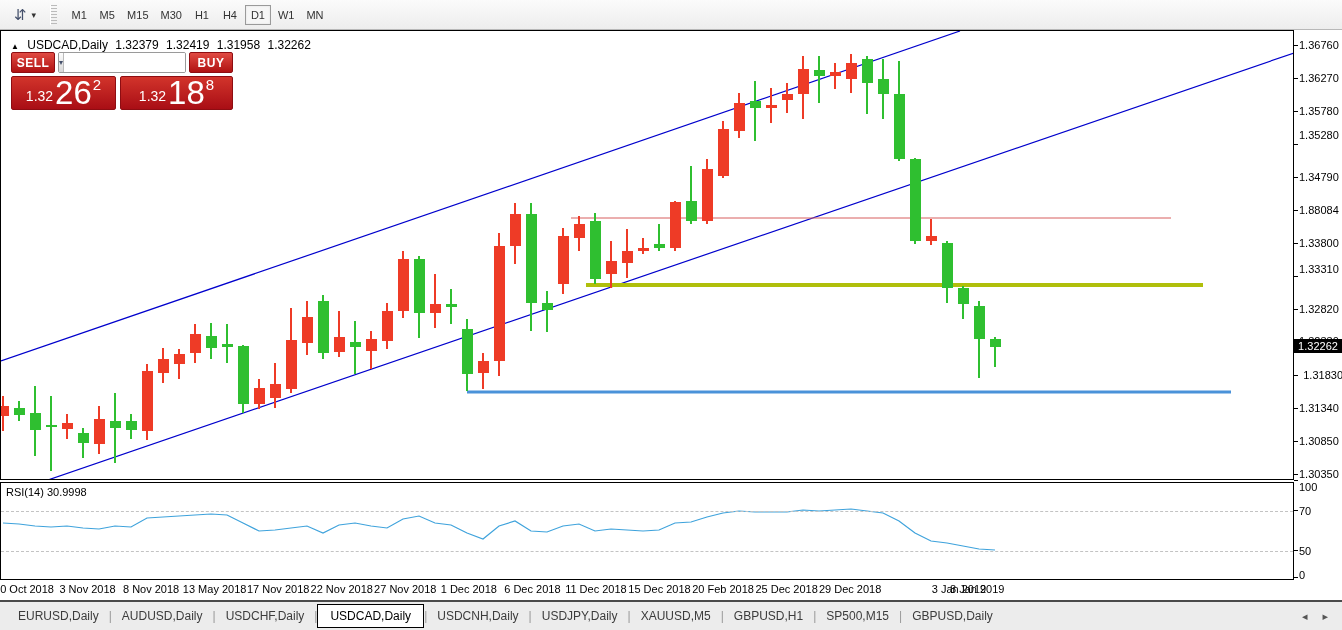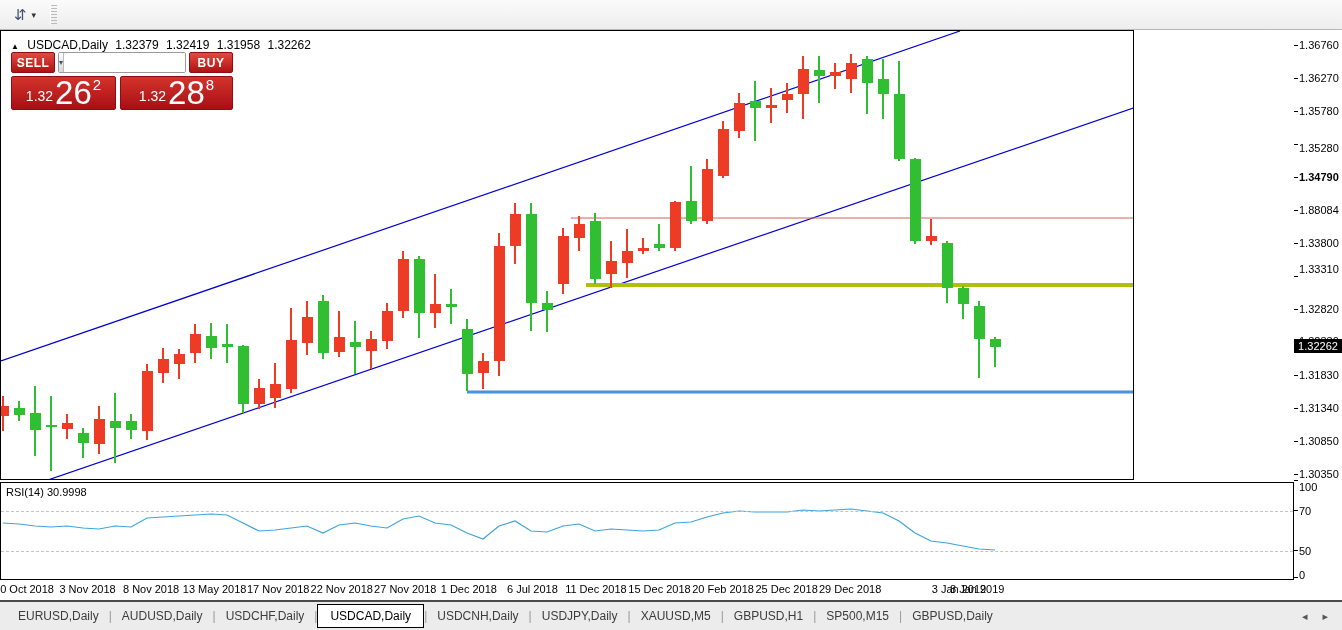--- a/index.html
+++ b/index.html
@@ -22,21 +22,21 @@
     background:repeating-linear-gradient(#bbb 0 1px, transparent 1px 3px);
     border-left:1px solid #fff;
   }
   .tf-btn {
     display:inline-block; min-width:26px; text-align:center; padding:3px 4px;
     margin:0 1px; font-size:11px; color:#333; border:1px solid transparent; cursor:default;
   }
   .tf-btn.active { background:#f6f6f6; border:1px solid #9a9a9a; box-shadow:inset 0 0 2px #ddd; }
   
   .chart-box {
-    position:absolute; left:0; top:30px; width:1134px; height:450px;
+    position:absolute; left:0; top:30px; width:1294px; height:450px;
     background:#fff; border:1px solid #000;
   }
   .chart-inner { position:absolute; left:0; top:0; right:0; bottom:0; overflow:hidden; }
   .candle-wick { position:absolute; width:2px; }
   .candle-body { position:absolute; width:11px; }
   .lines-svg, .rsi-svg { position:absolute; left:0; top:0; }
   
   .sym-header { position:absolute; left:10px; top:7px; font-size:12px; color:#000; z-index:5; }
   .sym-header .tri { font-size:8px; margin-right:5px; }
   .sym-header span { margin-right:4px; }
@@ -92,20 +92,21 @@
 </style>
 </head>
 <body>
 
 <div class="toolbar">
   <div class="tool-icon-btn">
     <span class="tool-icon-glyph">⇵</span>
     <span class="tool-caret">▾</span>
   </div>
   <div class="toolbar-grip"></div>
+  <div><span class="tf-btn">M1</span><span class="tf-btn">M5</span><span class="tf-btn">M15</span><span class="tf-btn">M30</span><span class="tf-btn">H1</span><span class="tf-btn">H4</span><span class="tf-btn active">D1</span><span class="tf-btn">W1</span><span class="tf-btn">MN</span></div>
 </div>
 
 <div class="chart-box">
   <div class="chart-inner">
     <svg class="lines-svg" width="1292" height="448">
         <line x1="0" y1="330" x2="959" y2="0" stroke="#0000cc" stroke-width="1.2"></line>
         <line x1="44" y1="450" x2="1293" y2="22" stroke="#0000cc" stroke-width="1.2"></line>
         <line x1="570" y1="187.00133868808496" x2="1170" y2="187.00133868808496" stroke="#d75f5f" stroke-width="1"></line>
         <line x1="585" y1="254.00267737617116" x2="1202" y2="254.00267737617116" stroke="#b0bf0b" stroke-width="4"></line>
         <line x1="466" y1="361.03078982597" x2="1230" y2="361.03078982597" stroke="#4a92d9" stroke-width="3"></line>
@@ -258,21 +259,21 @@
       <div class="tp-btn">BUY</div>
     </div>
     <div class="tp-row2">
       <div class="quote-box sell">
         <span class="q-small">1.32</span>
         <span class="q-big">26</span>
         <span class="q-sup">2</span>
       </div>
       <div class="quote-box buy">
         <span class="q-small">1.32</span>
-        <span class="q-big">28</span>
+        <span class="q-big">18</span>
         <span class="q-sup">8</span>
       </div>
     </div>
   </div>
 </div>
 
 <div class="rsi-box">
   <div class="rsi-label">RSI(14) 30.9998</div>
   <svg class="rsi-svg" width="1292" height="96">
       <polyline points="2,40 18,41 34,43 50,44 66,43 82,45 98,46 114,43 130,44 146,35 162,34 178,33 194,32 210,31 226,32 242,40 258,48 274,47 290,45 306,43 322,50 338,42 354,40 370,43 386,45 402,36 418,33 434,40 450,42 466,50 482,56 498,43 514,38 530,48 546,49 562,43 578,41 594,48 610,46 626,47 642,48 658,47 674,40 690,39 706,34 722,30 738,28 754,29 770,29 786,29 802,27 818,28 834,27 850,26 866,28 882,30 898,38 914,50 930,58 946,60 962,63 978,66 994,67" fill="none" stroke="#3fa3dc" stroke-width="1.2"></polyline>
@@ -282,35 +283,35 @@
   </div>
 
 <div id="price-axis">
     <div class="axis-tick" style="top: 44.9799px;"></div>
     <div class="price-label" style="top: 38.9799px;">1.36760</div>
     <div class="axis-tick" style="top: 77.7778px;"></div>
     <div class="price-label" style="top: 71.7778px;">1.36270</div>
     <div class="axis-tick" style="top: 110.576px;"></div>
     <div class="price-label" style="top: 104.576px;">1.35780</div>
     <div class="axis-tick" style="top: 144.043px;"></div>
-    <div class="price-label" style="top: 142px;">1.35280</div>
+    <div class="price-label" style="top: 129px;">1.35280</div>
     <div class="axis-tick" style="top: 176.841px;"></div>
-    <div class="price-label" style="top: 170.841px; font-weight: bold;">1.34790</div>
+    <div class="price-label" style="top: 170.841px;">1.34790</div>
     <div class="axis-tick" style="top: 209.639px;"></div>
     <div class="price-label" style="top: 203.639px;">1.88084</div>
     <div class="axis-tick" style="top: 243.106px;"></div>
     <div class="price-label" style="top: 237.106px;">1.33800</div>
     <div class="axis-tick" style="top: 275.904px;"></div>
     <div class="price-label" style="top: 263px;">1.33310</div>
     <div class="axis-tick" style="top: 308.701px;"></div>
     <div class="price-label" style="top: 302.701px;">1.32820</div>
     <div class="axis-tick" style="top: 341.499px;"></div>
     <div class="price-label" style="top: 335.499px;">1.32330</div>
     <div class="axis-tick" style="top: 374.967px;"></div>
-    <div class="price-label" style="top: 368.967px;">1.31830</div>
+    <div class="price-label" style="top: 368.967px; text-align: right;">1.31830</div>
     <div class="axis-tick" style="top: 407.764px;"></div>
     <div class="price-label" style="top: 401.764px;">1.31340</div>
     <div class="axis-tick" style="top: 440.562px;"></div>
     <div class="price-label" style="top: 434.562px;">1.30850</div>
     <div class="axis-tick" style="top: 474.029px;"></div>
     <div class="price-label" style="top: 468.029px;">1.30350</div>
     <div class="axis-tick" style="top: 480px;"></div>
     <div class="rsi-axis-label" style="top: 481px;">100</div>
     <div class="axis-tick" style="top: 510px;"></div>
     <div class="rsi-axis-label" style="top: 505px;">70</div>
@@ -323,21 +324,21 @@
 
 <div class="date-axis">
     <div class="date-label" style="left: -21px;">30 Oct 2018</div>
     <div class="date-label" style="left: 42.55px;">3 Nov 2018</div>
     <div class="date-label" style="left: 106.1px;">8 Nov 2018</div>
     <div class="date-label" style="left: 169.65px;">13 May 2018</div>
     <div class="date-label" style="left: 233.2px;">17 Nov 2018</div>
     <div class="date-label" style="left: 296.75px;">22 Nov 2018</div>
     <div class="date-label" style="left: 360.3px;">27 Nov 2018</div>
     <div class="date-label" style="left: 423.85px;">1 Dec 2018</div>
-    <div class="date-label" style="left: 487.4px;">6 Jul 2018</div>
+    <div class="date-label" style="left: 487.4px;">6 Dec 2018</div>
     <div class="date-label" style="left: 550.95px;">11 Dec 2018</div>
     <div class="date-label" style="left: 614.5px;">15 Dec 2018</div>
     <div class="date-label" style="left: 678.05px;">20 Feb 2018</div>
     <div class="date-label" style="left: 741.6px;">25 Dec 2018</div>
     <div class="date-label" style="left: 805.15px;">29 Dec 2018</div>
     <div class="date-label" style="left: 914px;">3 Jan 2019</div>
     <div class="date-label" style="left: 932.25px;">8 Jan 2019</div>
   </div>
 
 <div class="tab-bar">

